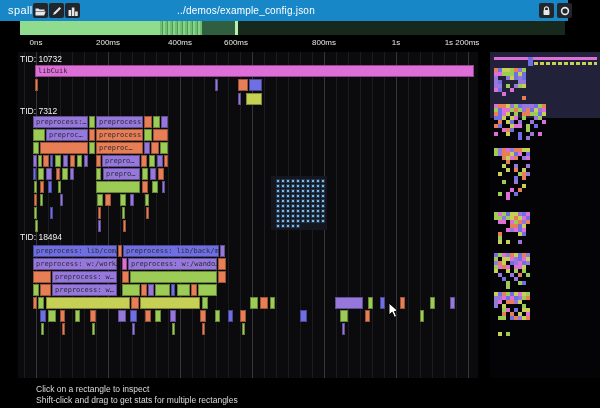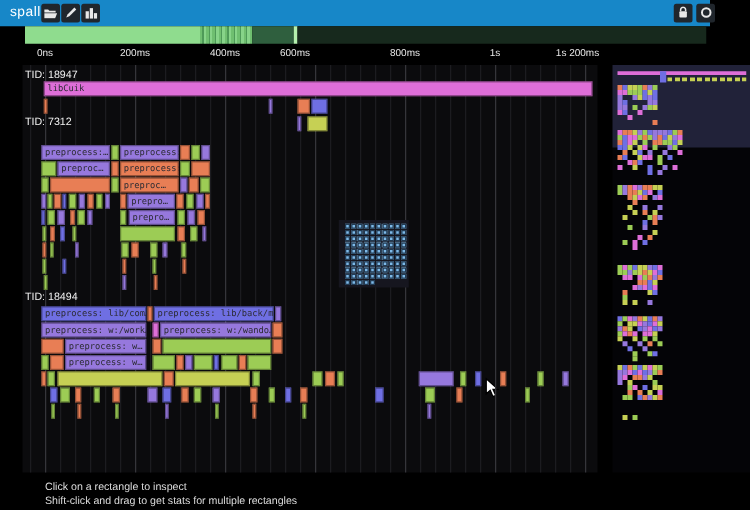--- a/index.html
+++ b/index.html
@@ -66,20 +66,21 @@
     <div class="hbtn" style="left:65px">
       <span>
         <svg width="10" height="9" viewBox="0 0 10 9">
             <rect x="0.5" y="3" width="2.6" height="6" fill="#e8e8e8"></rect>
             <rect x="3.8" y="0.5" width="2.6" height="8.5" fill="#e8e8e8"></rect>
             <rect x="7.1" y="4.5" width="2.6" height="4.5" fill="#e8e8e8"></rect>
           </svg>
       </span>
     </div>
 
+    <span class="title">../demos/example_config.json</span>
 
     <div class="hbtn" style="left:539px">
       <span>
         <svg width="9" height="10" viewBox="0 0 9 10">
             <path d="M2.5,4 V2.8 a2,2 0 0 1 4,0 V4" fill="none" stroke="#e8e8e8" stroke-width="1.2"></path>
             <rect x="1.5" y="4" width="6" height="5" rx="0.8" fill="#e8e8e8"></rect>
           </svg>
       </span>
     </div>
     <div class="hbtn" style="left:557px">
@@ -530,29 +531,29 @@
     <div class="dot" style="left: 301px; top: 219px; background: rgb(125, 185, 232);"></div>
     <div class="dot" style="left: 306px; top: 219px; background: rgb(125, 185, 232);"></div>
     <div class="dot" style="left: 311px; top: 219px; background: rgb(125, 185, 232);"></div>
     <div class="dot" style="left: 316px; top: 219px; background: rgb(125, 185, 232);"></div>
     <div class="dot" style="left: 321px; top: 219px; background: rgb(125, 185, 232);"></div>
     <div class="dot" style="left: 276px; top: 224px; background: rgb(125, 185, 232);"></div>
     <div class="dot" style="left: 281px; top: 224px; background: rgb(125, 185, 232);"></div>
     <div class="dot" style="left: 286px; top: 224px; background: rgb(125, 185, 232);"></div>
     <div class="dot" style="left: 291px; top: 224px; background: rgb(125, 185, 232);"></div>
     <div class="dot" style="left: 296px; top: 224px; background: rgb(125, 185, 232);"></div>
-    <div class="tid" style="left: 20px; top: 54px;">TID: 18947</div>
+    <div class="tid" style="left: 20px; top: 54px;">TID: 10732</div>
     <div class="bar" style="left: 35px; top: 65px; width: 439px; background: rgb(222, 110, 216);">libCuik</div>
     <div class="bar" style="left: 35px; top: 79px; width: 3px; background: rgb(232, 126, 85);"></div>
     <div class="bar" style="left: 215px; top: 79px; width: 2px; background: rgb(150, 120, 221);"></div>
     <div class="bar tex" style="left: 238px; top: 79px; width: 10px; background: rgb(232, 126, 85);"></div>
     <div class="bar" style="left: 249px; top: 79px; width: 13px; background: rgb(111, 111, 227);"></div>
     <div class="bar" style="left: 238px; top: 93px; width: 2px; background: rgb(150, 120, 221);"></div>
     <div class="bar" style="left: 246px; top: 93px; width: 16px; background: rgb(198, 208, 84);"></div>
-    <div class="tid" style="left: 20px; top: 92px;">TID: 7312</div>
+    <div class="tid" style="left: 20px; top: 106px;">TID: 7312</div>
     <div class="bar" style="left: 33px; top: 116px; width: 55px; background: rgb(150, 120, 221);">preprocess:…</div>
     <div class="bar" style="left: 89px; top: 116px; width: 6px; background: rgb(156, 204, 85);"></div>
     <div class="bar" style="left: 96px; top: 116px; width: 47px; background: rgb(150, 120, 221);">preprocess:…</div>
     <div class="bar" style="left: 144px; top: 116px; width: 8px; background: rgb(232, 126, 85);"></div>
     <div class="bar" style="left: 153px; top: 116px; width: 7px; background: rgb(156, 204, 85);"></div>
     <div class="bar" style="left: 161px; top: 116px; width: 7px; background: rgb(150, 120, 221);"></div>
     <div class="bar" style="left: 33px; top: 129px; width: 12px; background: rgb(156, 204, 85);"></div>
     <div class="bar" style="left: 46px; top: 129px; width: 42px; background: rgb(150, 120, 221);">preproc…</div>
     <div class="bar" style="left: 89px; top: 129px; width: 6px; background: rgb(232, 126, 85);"></div>
     <div class="bar" style="left: 96px; top: 129px; width: 47px; background: rgb(232, 126, 85);">preprocess:…</div>

